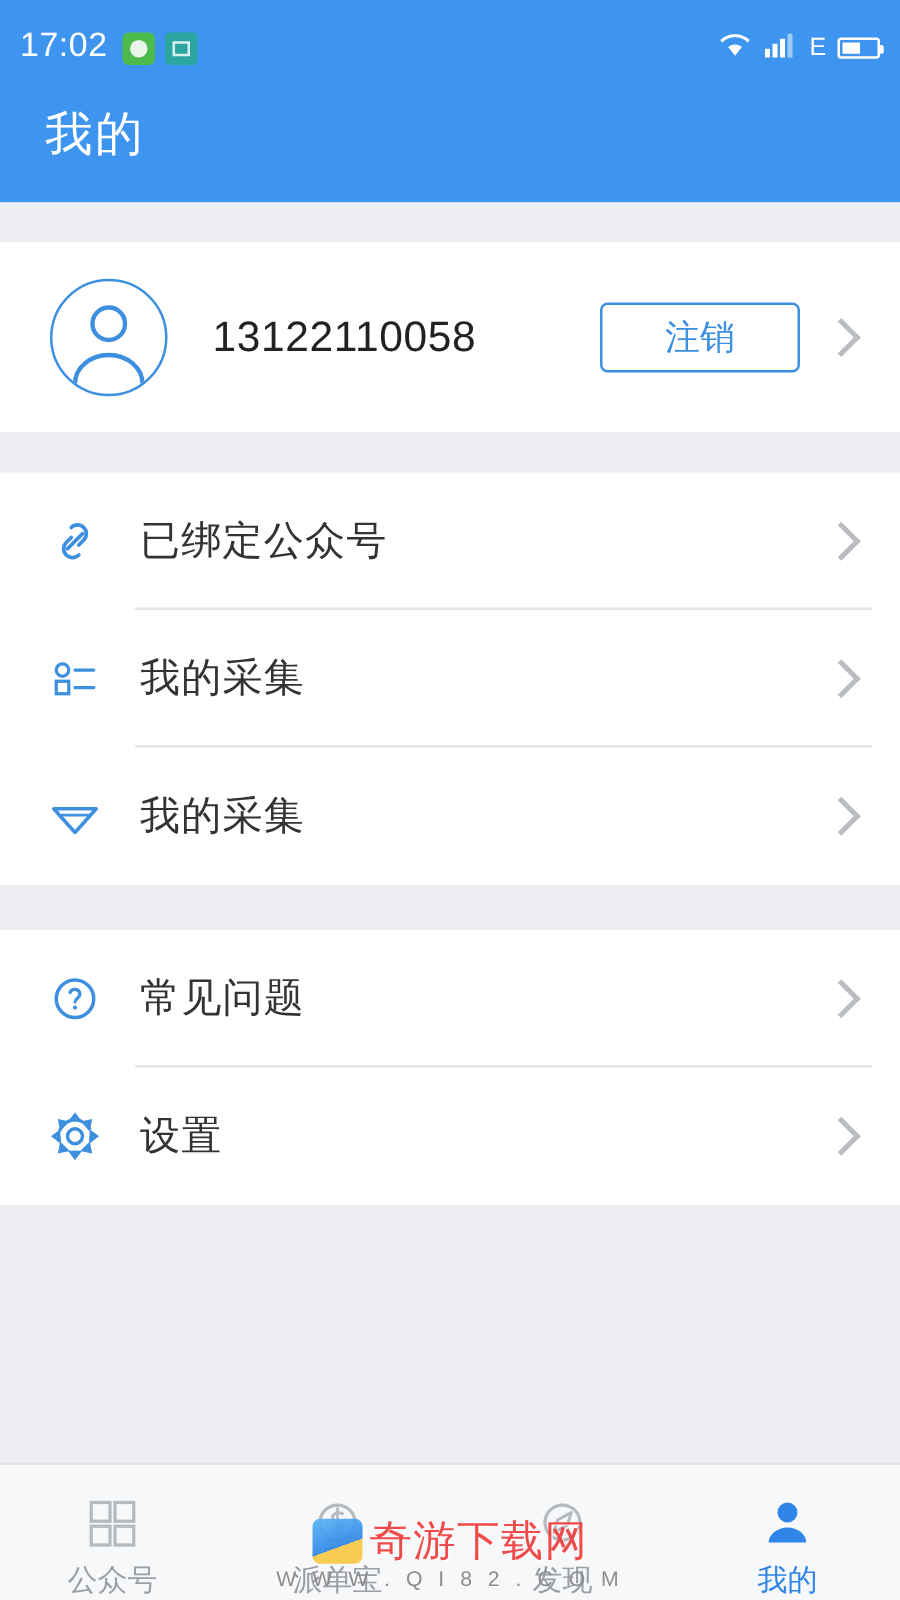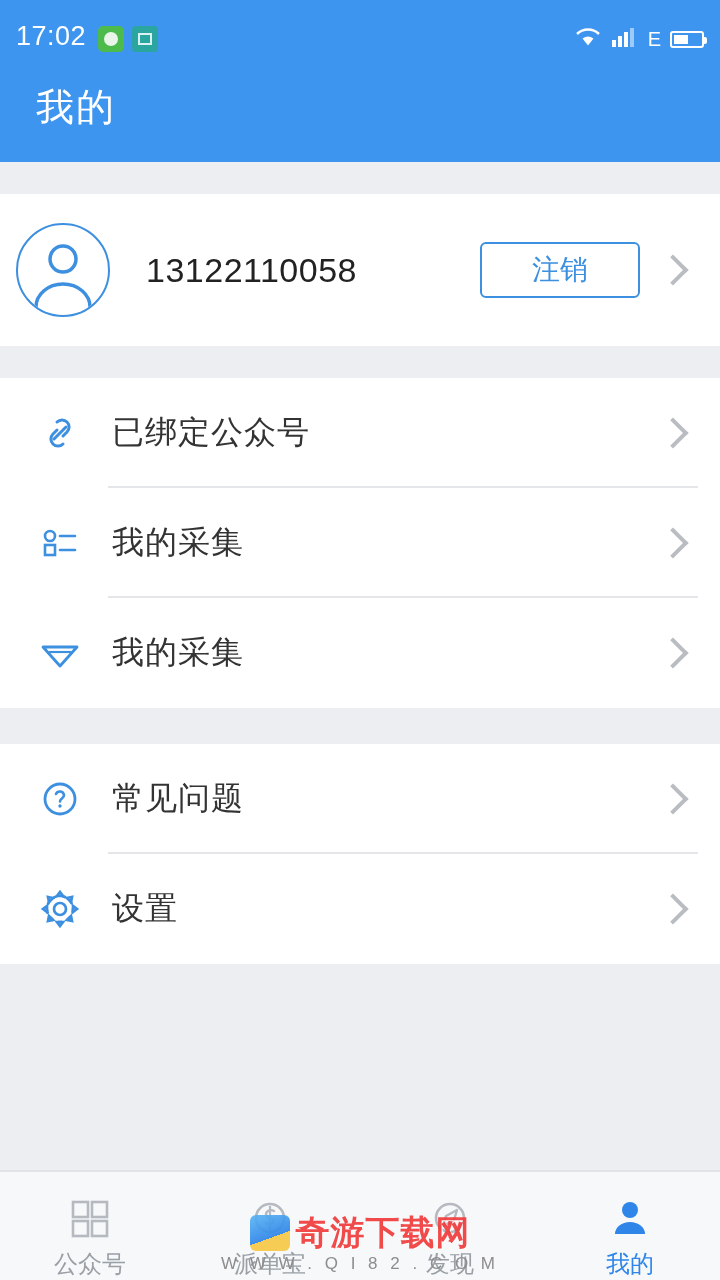--- a/index.html
+++ b/index.html
@@ -118,21 +118,21 @@
   }
   .gap { height: 32px; background: #eceef2; }
   .gap-lg { height: 36px; background: #eceef2; }
   .card { background: #ffffff; }
 
   
   .profile {
     height: 152px;
     display: flex;
     align-items: center;
-    padding: 0 36px 0 16px;
+    padding: 0 36px 0 40px;
     box-sizing: border-box;
   }
   .avatar {
     width: 94px; height: 94px;
     border-radius: 50%;
     border: 2px solid #3d8fe0;
     display: flex; align-items: flex-end; justify-content: center;
     box-sizing: border-box;
     overflow: hidden;
     flex: 0 0 auto;
@@ -238,21 +238,21 @@
   }
   .wm-badge {
     width: 40px; height: 36px;
     background: linear-gradient(160deg,#5bb6f5,#2f86e8 60%,#f7c948 60%);
     border-radius: 6px;
     display: inline-block;
   }
   .wm-text {
     font-size: 34px;
     color: #f03c3c;
-    font-weight: bold;
+    font-weight: normal;
     text-shadow: 1px 1px 0 #ffffff;
     letter-spacing: 1px;
   }
   .wm-sub {
     font-size: 17px;
     color: #8d8d8d;
     letter-spacing: 4px;
     margin-top: -2px;
   }
 </style>

